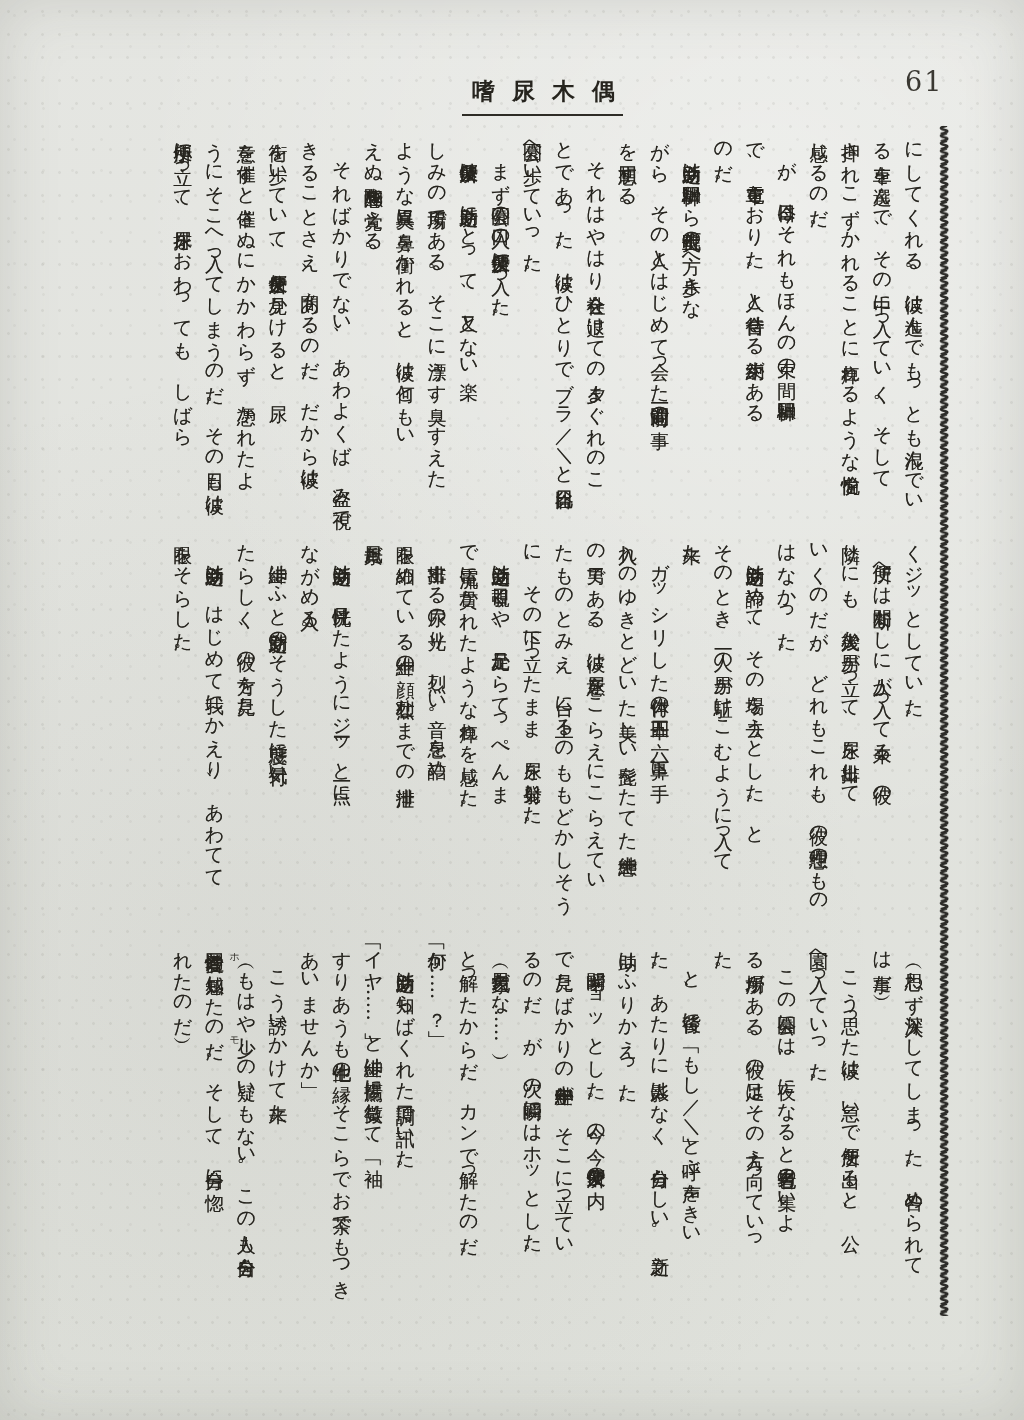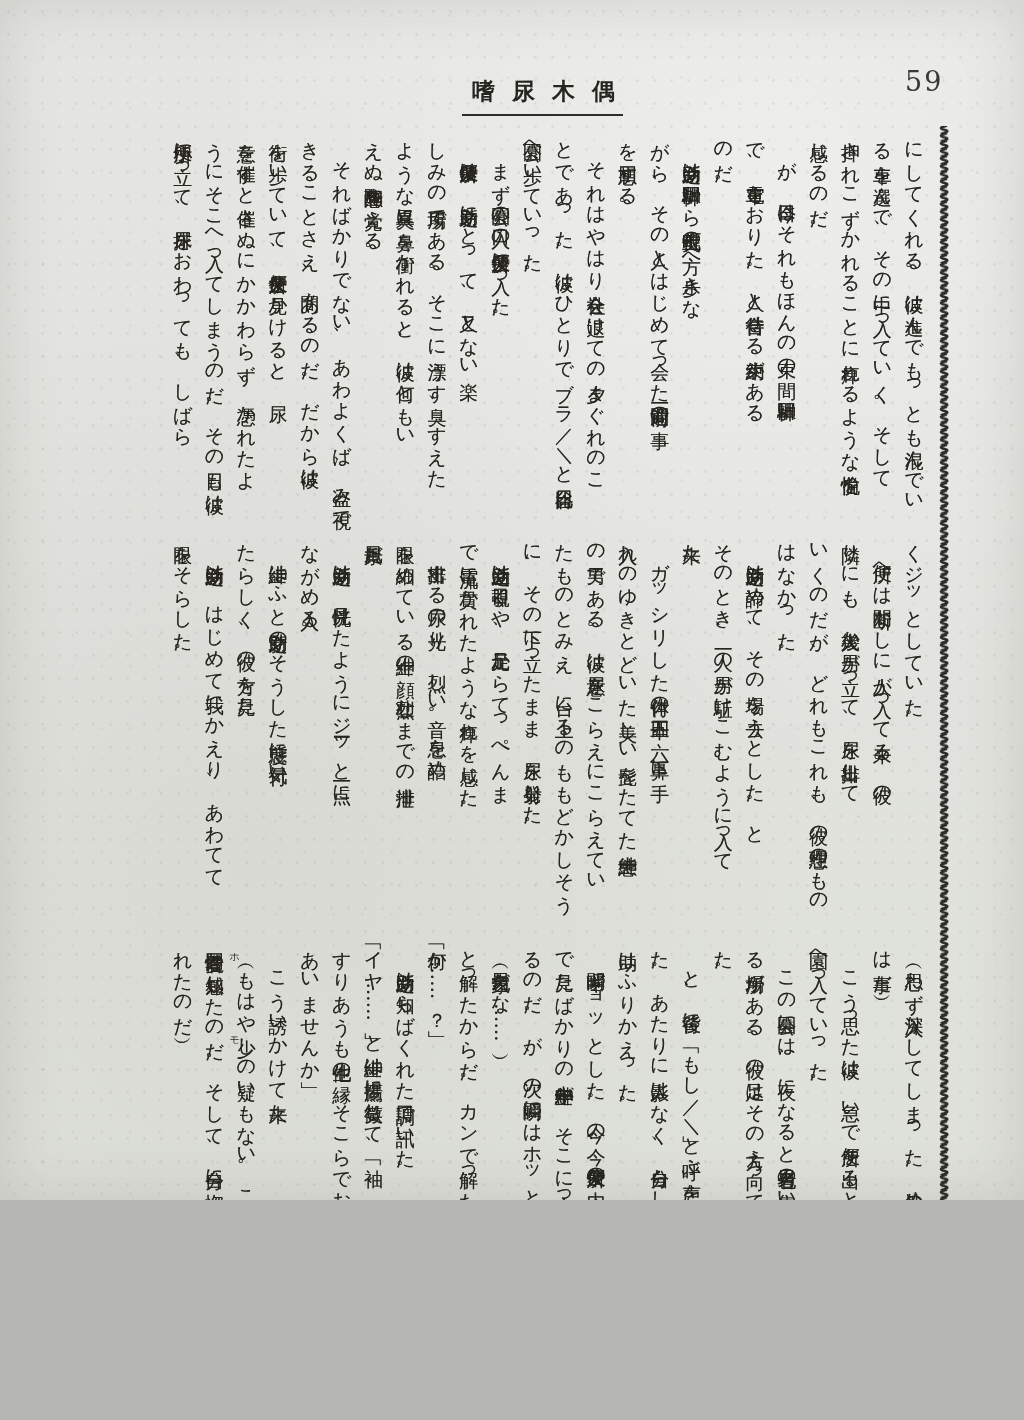--- a/index.html
+++ b/index.html
@@ -1,18 +1,18 @@
 <!DOCTYPE html>
 <html><head>
 <meta charset="utf-8">
 <style>
   html,body{margin:0;padding:0;background:#b5b5b2;}
   .page{
     position:relative;
-    width:1024px;height:1200px;
+    width:1024px;height:1420px;
     margin:0 auto;
     overflow:hidden;
     background-color:#e2e3df;
     background-image:
       radial-gradient(rgba(100,98,88,0.10) 1px, transparent 1.5px),
       radial-gradient(rgba(110,108,98,0.07) 1px, transparent 1.7px),
       radial-gradient(circle at 75% 15%, rgba(255,255,255,0.35), transparent 45%),
       radial-gradient(circle at 25% 70%, rgba(120,118,110,0.08), transparent 50%),
       linear-gradient(#e5e6e2,#dee0da);
     background-size:17px 23px, 29px 31px, 100% 100%, 100% 100%, 100% 100%;
@@ -60,21 +60,21 @@
 </style>
 </head>
 <body>
 
 <div class="page">
 
   <div class="title-wrap">
     <span>嗜尿木偶</span>
   </div>
 
-  <div class="page-number">59</div>
+  <div class="page-number">61</div>
 
   <div class="stitch">
     <svg width="14" height="1190" xmlns="http://www.w3.org/2000/svg">
       <defs>
         <pattern id="st" width="14" height="7.6" patternUnits="userSpaceOnUse">
           <path d="M10,0 C3.5,1.4 3.5,2.6 8.6,3.8 C13,4.9 12,6.2 5.6,7.6" fill="none" stroke="#1d1c19" stroke-width="2.5" stroke-linecap="round"></path>
         </pattern>
       </defs>
       <rect width="14" height="1190" fill="url(#st)"></rect>
     </svg>

